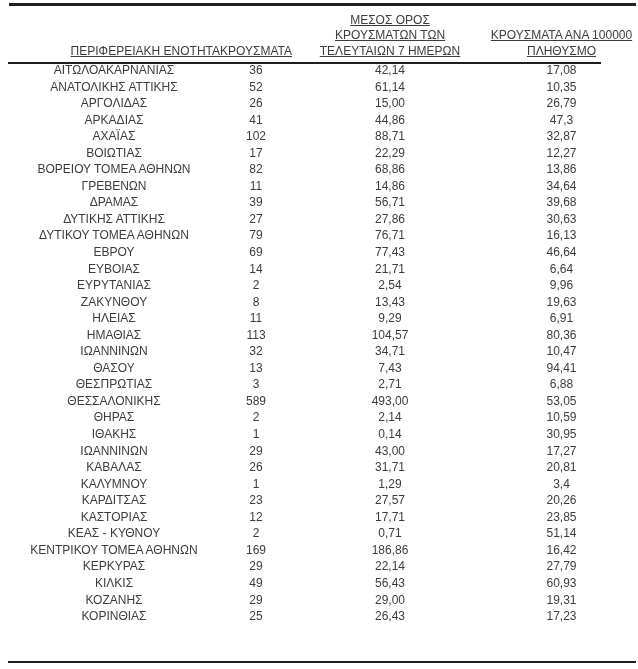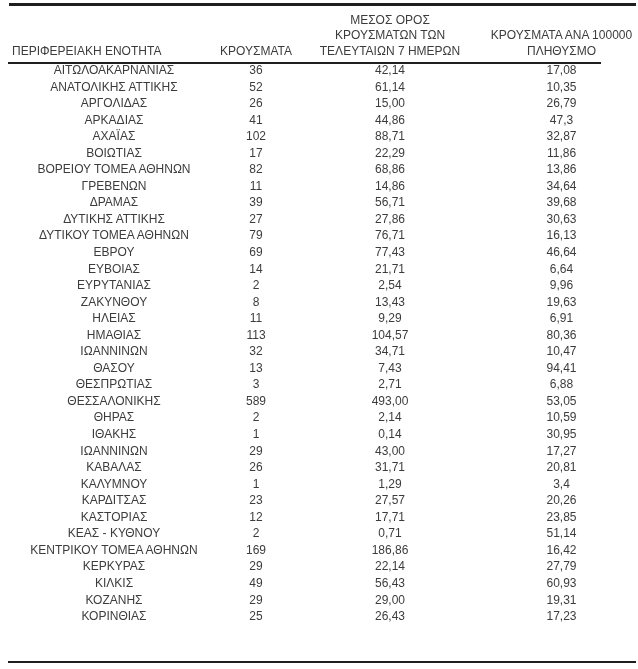--- a/index.html
+++ b/index.html
@@ -33,26 +33,28 @@
   col.c3 { width: 196px; }
   col.c4 { width: 147px; }
 
   thead th {
     height: 58px;
     vertical-align: bottom;
     font-weight: normal;
     font-size: 12px;
     text-align: center;
     padding: 0 0 3px 0;
+    text-decoration: underline;
   }
   thead th.c1 { text-align: left; padding-left: 4px; }
   thead .hline {
     display: block;
     line-height: 15.5px;
     white-space: nowrap;
+    text-align: right;
   }
   thead th.c3 .hline, thead th.c4 .hline { text-align: center; }
 
   tbody td {
     height: 16.55px;
     font-size: 12px;
     line-height: 16.55px;
     text-align: center;
     vertical-align: middle;
     padding: 0;
@@ -123,21 +125,21 @@
         <tr>
           <td>ΑΧΑΪΑΣ</td>
           <td>102</td>
           <td>88,71</td>
           <td>32,87</td>
         </tr>
         <tr>
           <td>ΒΟΙΩΤΙΑΣ</td>
           <td>17</td>
           <td>22,29</td>
-          <td>11,86</td>
+          <td>12,27</td>
         </tr>
         <tr>
           <td>ΒΟΡΕΙΟΥ ΤΟΜΕΑ ΑΘΗΝΩΝ</td>
           <td>82</td>
           <td>68,86</td>
           <td>13,86</td>
         </tr>
         <tr>
           <td>ΓΡΕΒΕΝΩΝ</td>
           <td>11</td>

